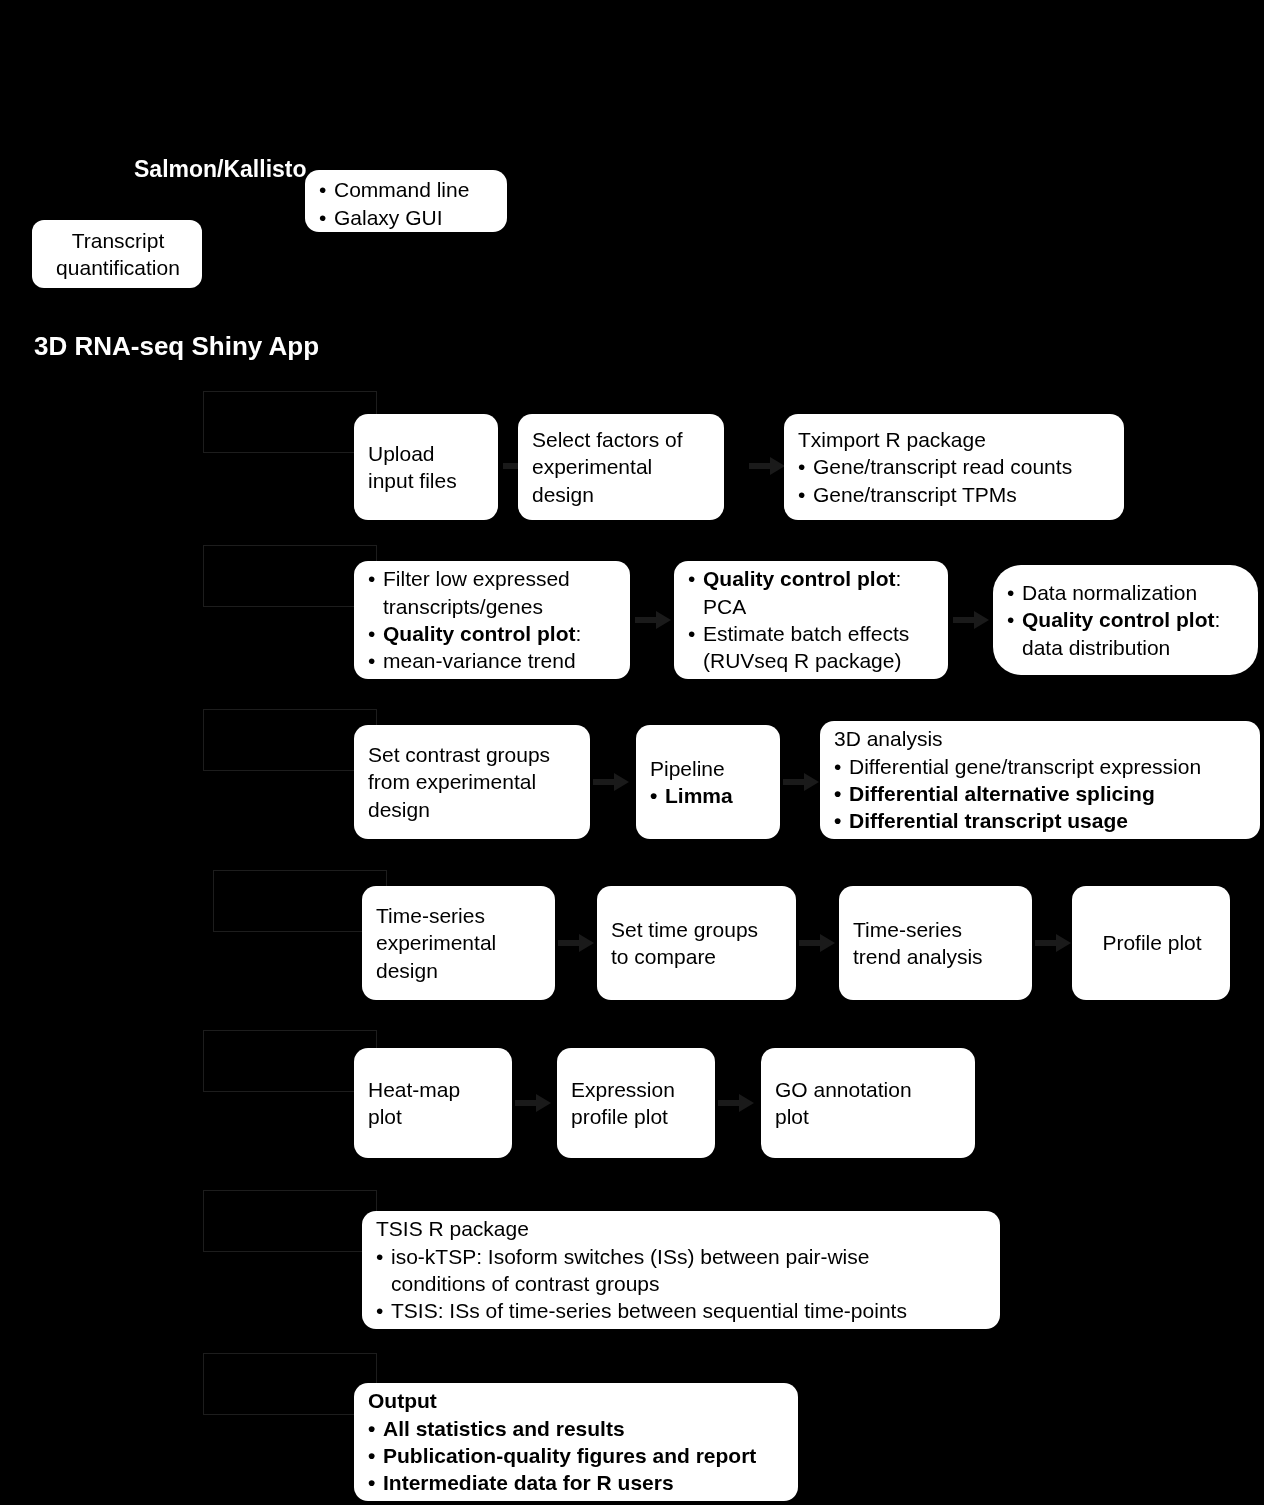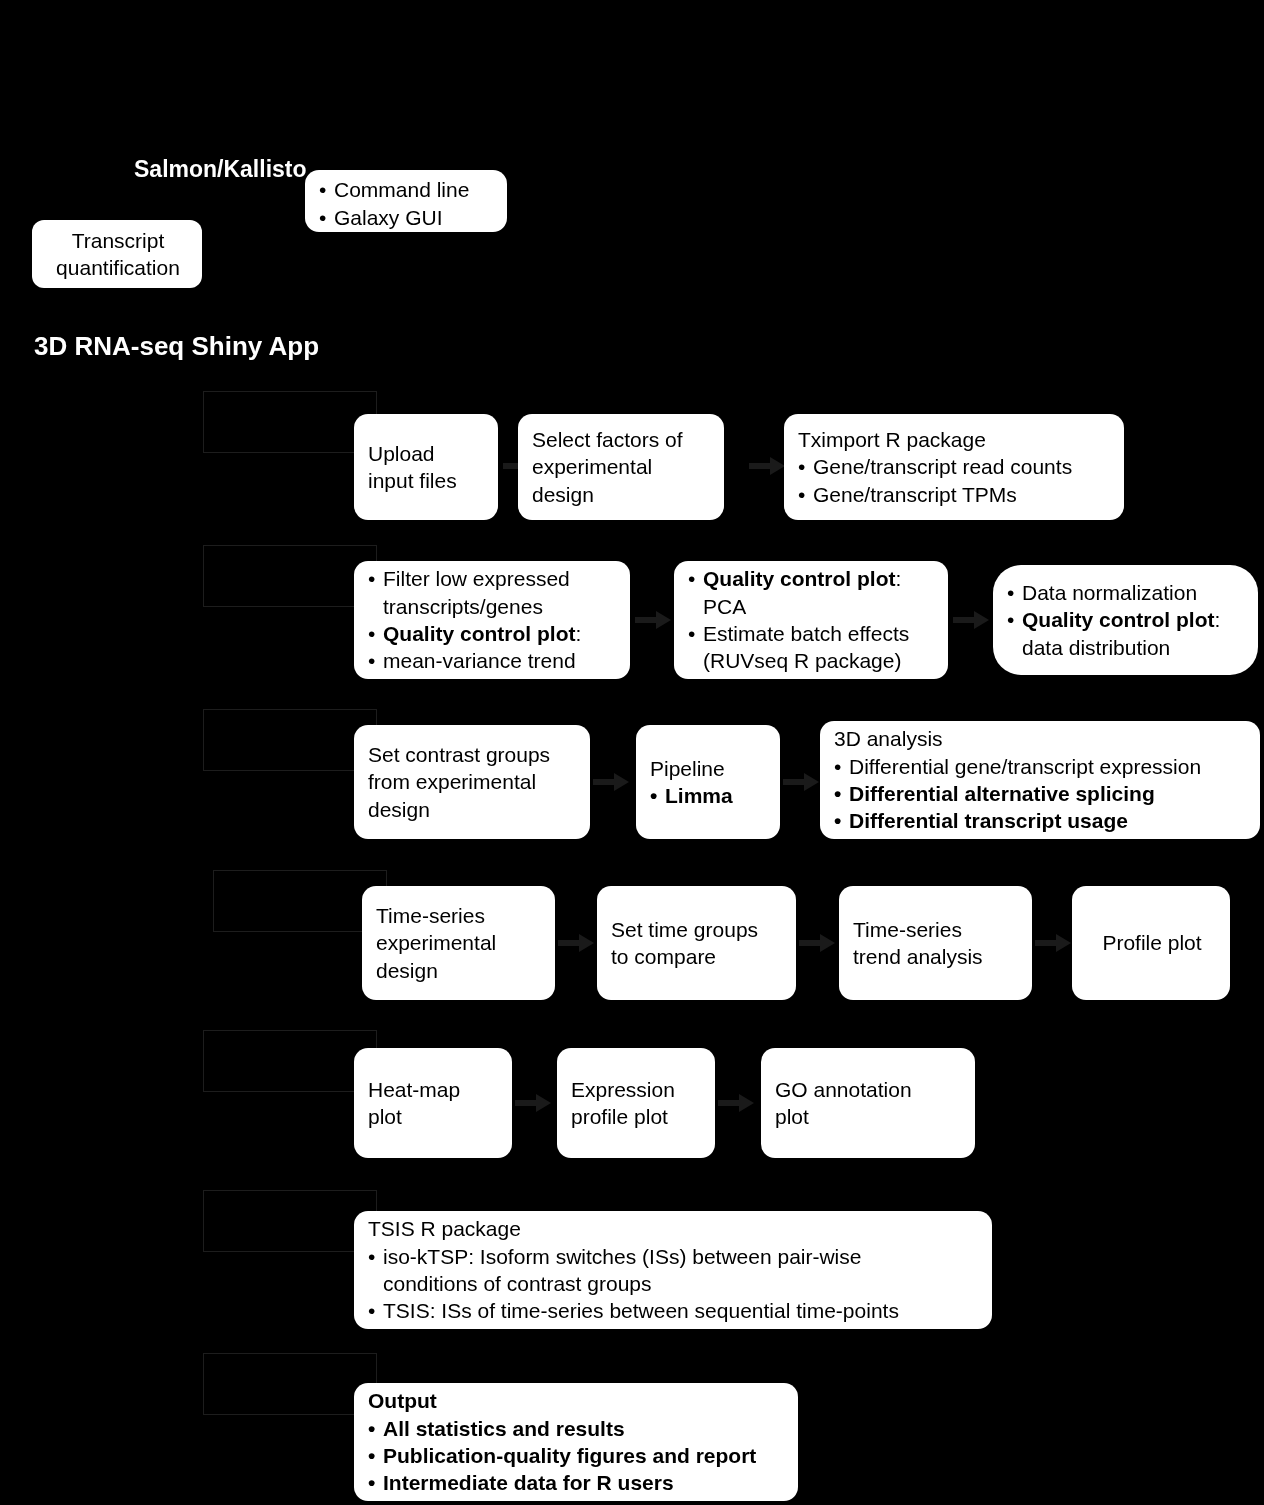--- a/index.html
+++ b/index.html
@@ -260,21 +260,21 @@
     <svg width="36" height="22" viewBox="0 0 36 22">
         <path d="M0 8 H21 V2 L36 11 L21 20 V14 H0 Z" fill="#1a1a1a"></path>
       </svg>
   </span>
 
   <div class="node" style="left:761px; top:1048px; width:214px; height:110px;">
     <div class="line">GO annotation</div>
     <div class="line">plot</div>
   </div>
 
-  <div class="node" style="left:354px; top:1211px; width:638px; height:118px;">
+  <div class="node" style="left:362px; top:1211px; width:638px; height:118px;">
     <div class="line">TSIS R package</div>
     <div class="bullet">iso-kTSP: Isoform switches (ISs) between pair-wise</div>
     <div class="cont">conditions of contrast groups</div>
     <div class="bullet">TSIS: ISs of time-series between sequential time-points</div>
   </div>
 
   <div class="node" style="left:354px; top:1383px; width:444px; height:118px;font-weight:bold;">
     <div class="line">Output</div>
     <div class="bullet">All statistics and results</div>
     <div class="bullet">Publication-quality figures and report</div>

